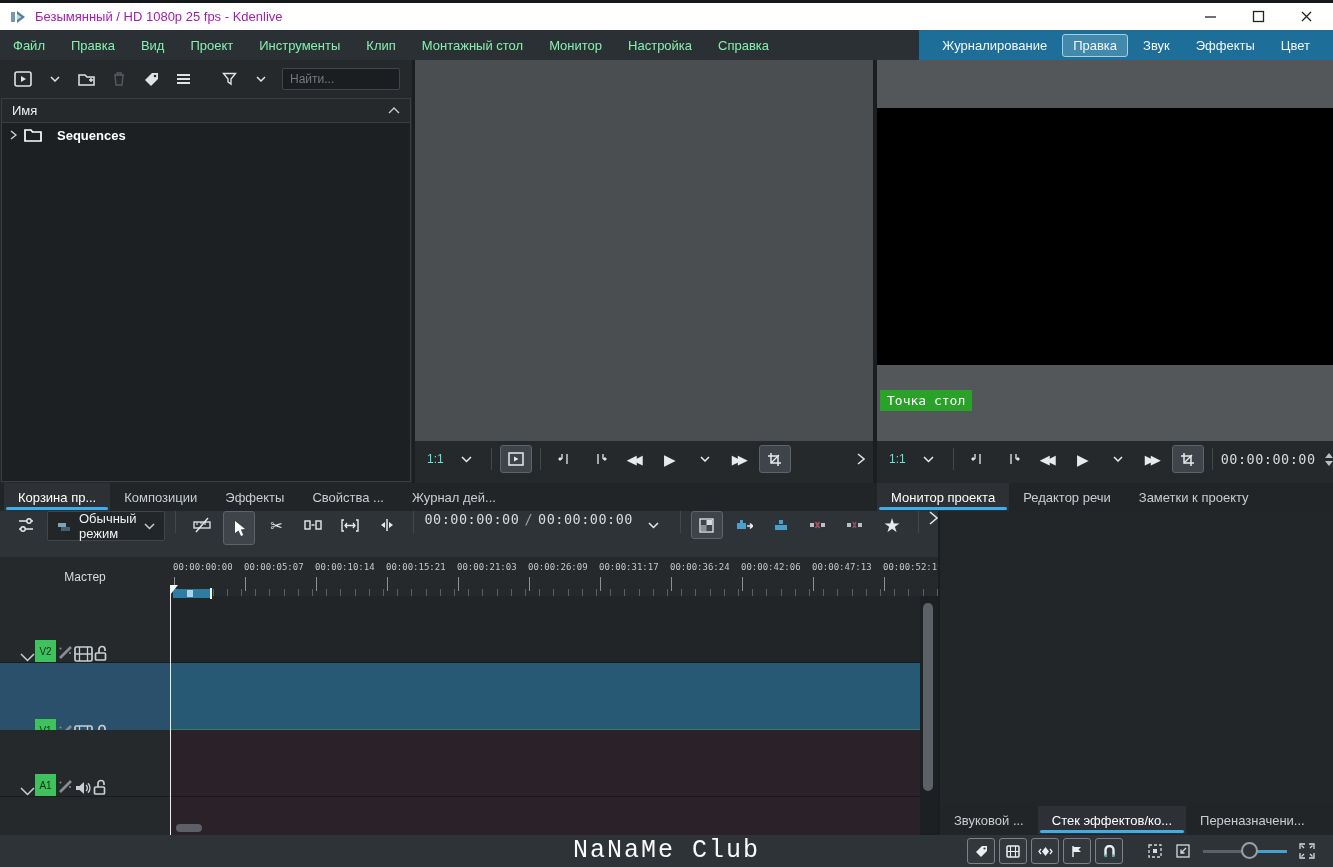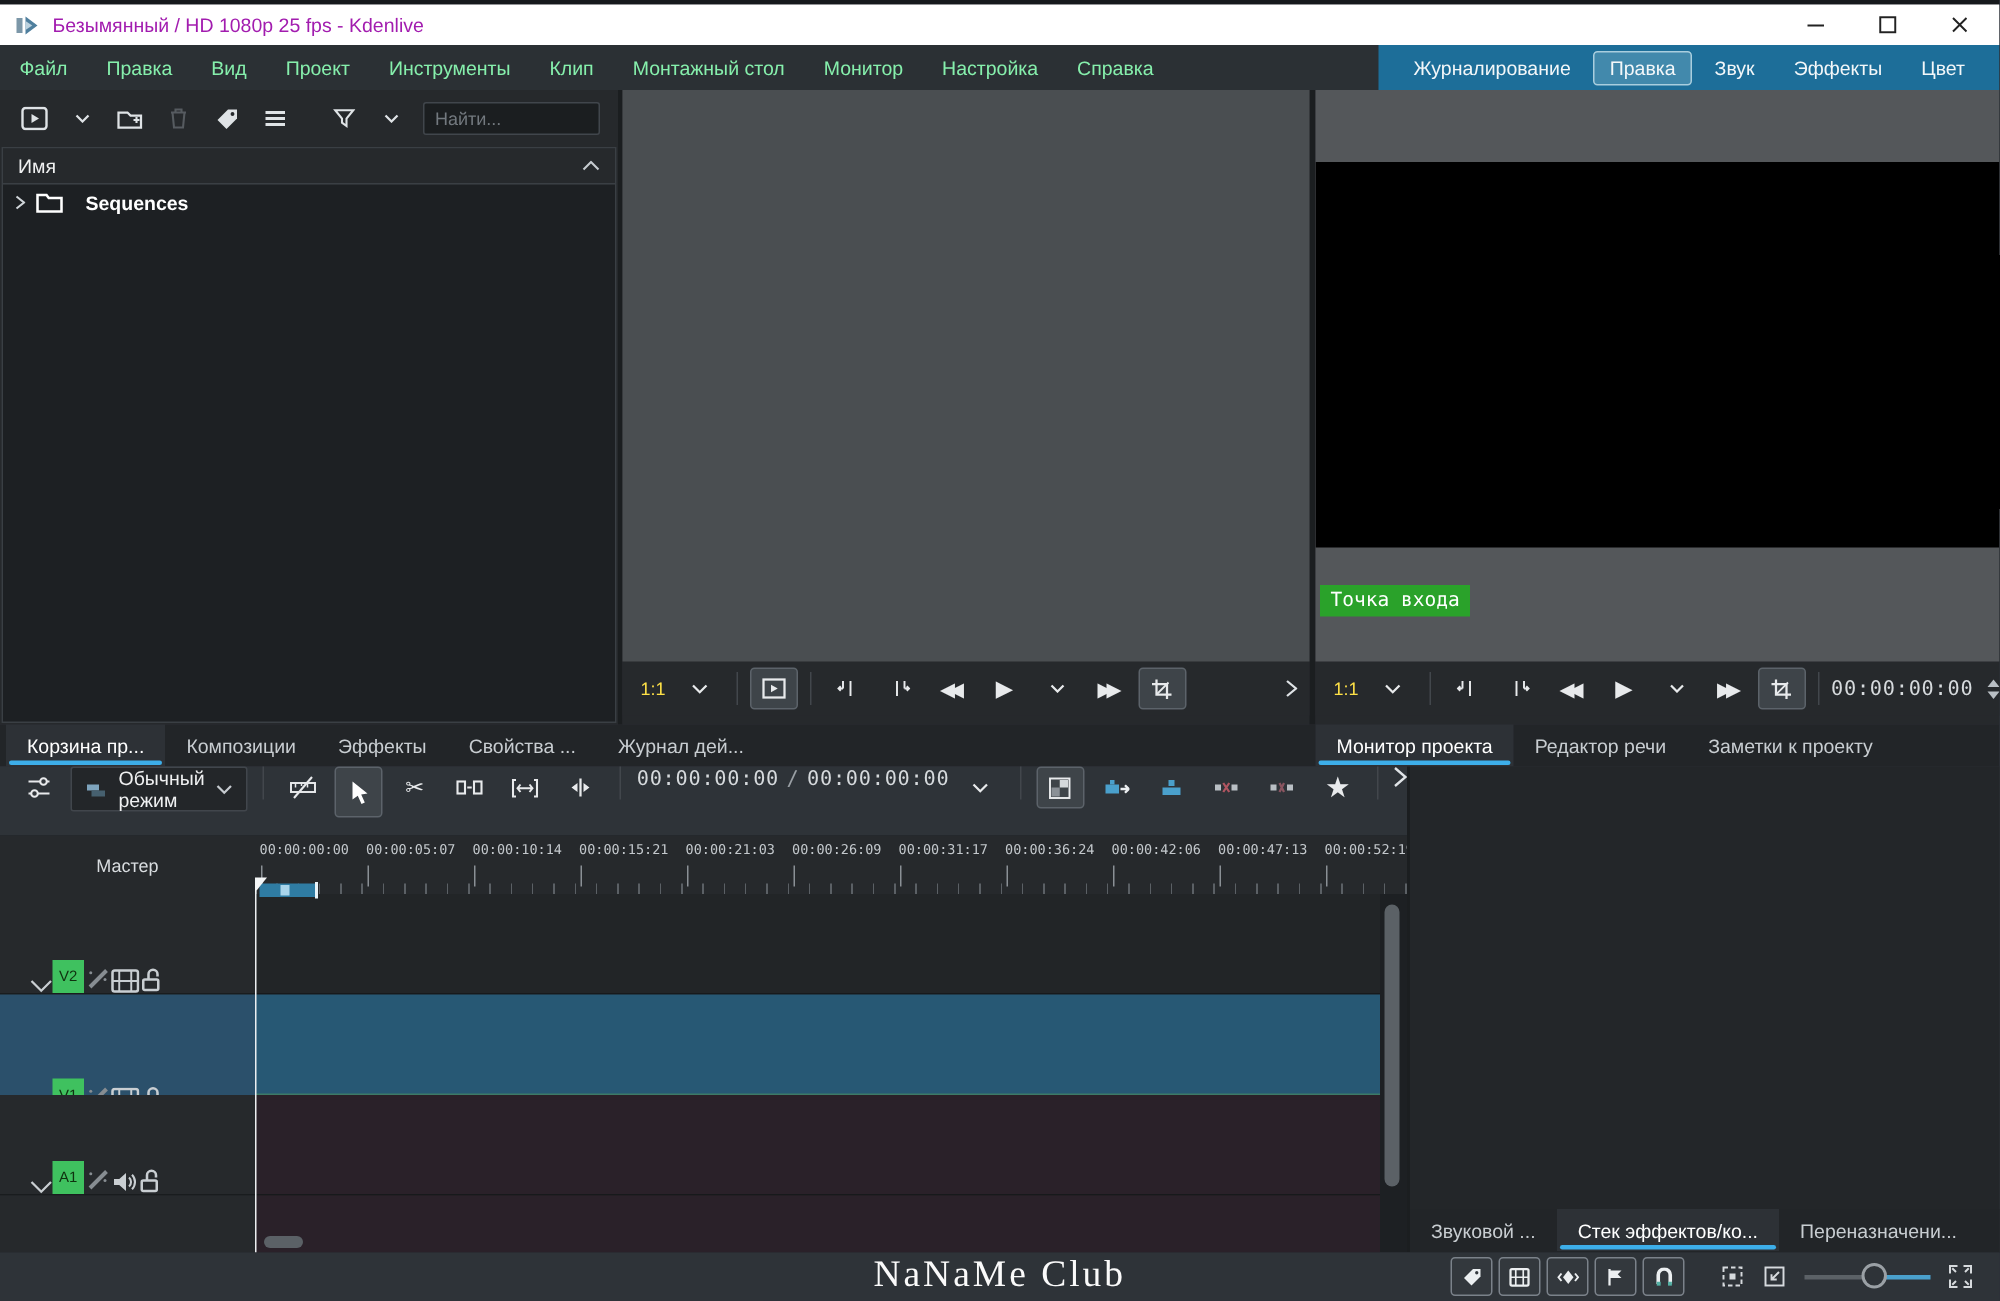--- a/index.html
+++ b/index.html
@@ -43,21 +43,21 @@
   .monitor-view{flex:1;background:#4a4e51;position:relative;overflow:hidden}
   .pm-view{background:#54575a}
   .pm-black{position:absolute;left:0;right:0;top:48px;height:257px;background:#000}
   .pm-label{position:absolute;left:3px;top:330px;background:var(--marker-green,#2aa22a);color:#fff;
             font-family:"DejaVu Sans Mono",monospace;font-size:13px;padding:3px 7px}
   .transport{height:36px;display:flex;align-items:center;padding:0 8px;gap:3px;background:#26292c}
   .vsep{width:1px;height:22px;background:#42474c;margin:0 5px;flex:none}
   .t-btn{min-width:24px;height:26px;display:flex;align-items:center;justify-content:center;color:#e8eaec;
          padding:0 3px;border:1px solid transparent;border-radius:3px}
   .t-btn.pressed{background:#3e4449;border-color:#5c636a}
-  .zoom-lv{font-size:12px;color:#fde047;padding:0 4px}
+  .zoom-lv{font-size:12px;color:#5eead4;padding:0 4px}
   .glyph{font-size:13px;line-height:1}
   .glyph.big{font-size:15px}
   .dbl{letter-spacing:-4px;margin-right:4px}
   .timecode{font-family:"DejaVu Sans Mono",monospace;font-size:13.5px;color:#d6dadd;letter-spacing:.5px}
   .spinner{display:flex;flex-direction:column;gap:3px;margin:0 6px}
   .spinner i{width:0;height:0;border-left:4px solid transparent;border-right:4px solid transparent}
   .spinner .up{border-bottom:5px solid #b9bfc4}
   .spinner .dn{border-top:5px solid #b9bfc4}
   .overflow{margin-left:auto;color:#dfe3e6}
   
@@ -104,21 +104,21 @@
   .tl-zone::after{content:"";position:absolute;right:-2px;top:-1px;width:2px;height:11px;background:#e9f4fa}
   .vscroll{position:absolute;right:5px;top:46px;width:10px;height:188px;background:#5b6166;border-radius:5px}
   .hscroll{position:absolute;left:176px;bottom:3px;width:26px;height:8px;background:#5b6166;border-radius:4px}
   
   #effect-panel{flex:1;background:#232629;display:flex;flex-direction:column;position:relative}
   .ep-body{flex:1;position:relative}
   .ep-tabs{height:29px;display:flex;background:#222528;align-items:stretch}
   
   #statusbar{bottom:0;left:0;right:0;height:32px;background:#2e3338;display:flex;align-items:center}
   .watermark{position:absolute;left:50%;top:50%;transform:translate(-50%,-52%);
-             font-family:Liberation Serif, serif;font-size:25px;font-weight:200;letter-spacing:2px;color:#fafafa}
+             font-family:Liberation Mono, monospace;font-size:25px;font-weight:200;letter-spacing:2px;color:#fafafa}
   .sb-right{margin-left:auto;display:flex;align-items:center;gap:4px;padding-right:14px}
   .sb-btn{width:26px;height:24px;border:1px solid #7b828a;border-radius:3px;background:#33383d;
           display:flex;align-items:center;justify-content:center;color:#eceff1;font-size:13px}
   .sb-ic{width:24px;height:24px;display:flex;align-items:center;justify-content:center;color:#d6dadd}
   .zoom-slider{width:84px;height:24px;position:relative;margin:0 4px}
   .zoom-slider .trackL{position:absolute;left:0;top:11px;width:46px;height:3px;background:#5b6166}
   .zoom-slider .trackR{position:absolute;left:46px;top:11px;right:0;height:3px;background:#4aa0cc}
   .zoom-slider .knob{position:absolute;left:38px;top:3px;width:17px;height:17px;border-radius:50%;
                      background:#2e3338;border:2px solid #9aa0a5;box-sizing:border-box}
 </style>
@@ -303,21 +303,21 @@
           <svg width="8" height="12">
             <polyline points="1,1 7,6 1,11" fill="none" stroke="currentColor" stroke-width="1.5"></polyline>
           </svg>
         </span>
     </div>
   </div>
 
   <div class="panel-col" id="project-monitor">
     <div class="monitor-view pm-view">
       <div class="pm-black"></div>
-      <div class="pm-label">Точка входа</div>
+      <div class="pm-label">Точка стол</div>
     </div>
     <div class="transport">
       <span class="zoom-lv">1:1</span>
       <span class="t-btn">
           <svg width="11" height="7">
             <polyline points="1,1 5.5,5.5 10,1" fill="none" stroke="currentColor" stroke-width="1.5"></polyline>
           </svg>
         </span>
       <span class="vsep"></span>
       <span class="t-btn">

